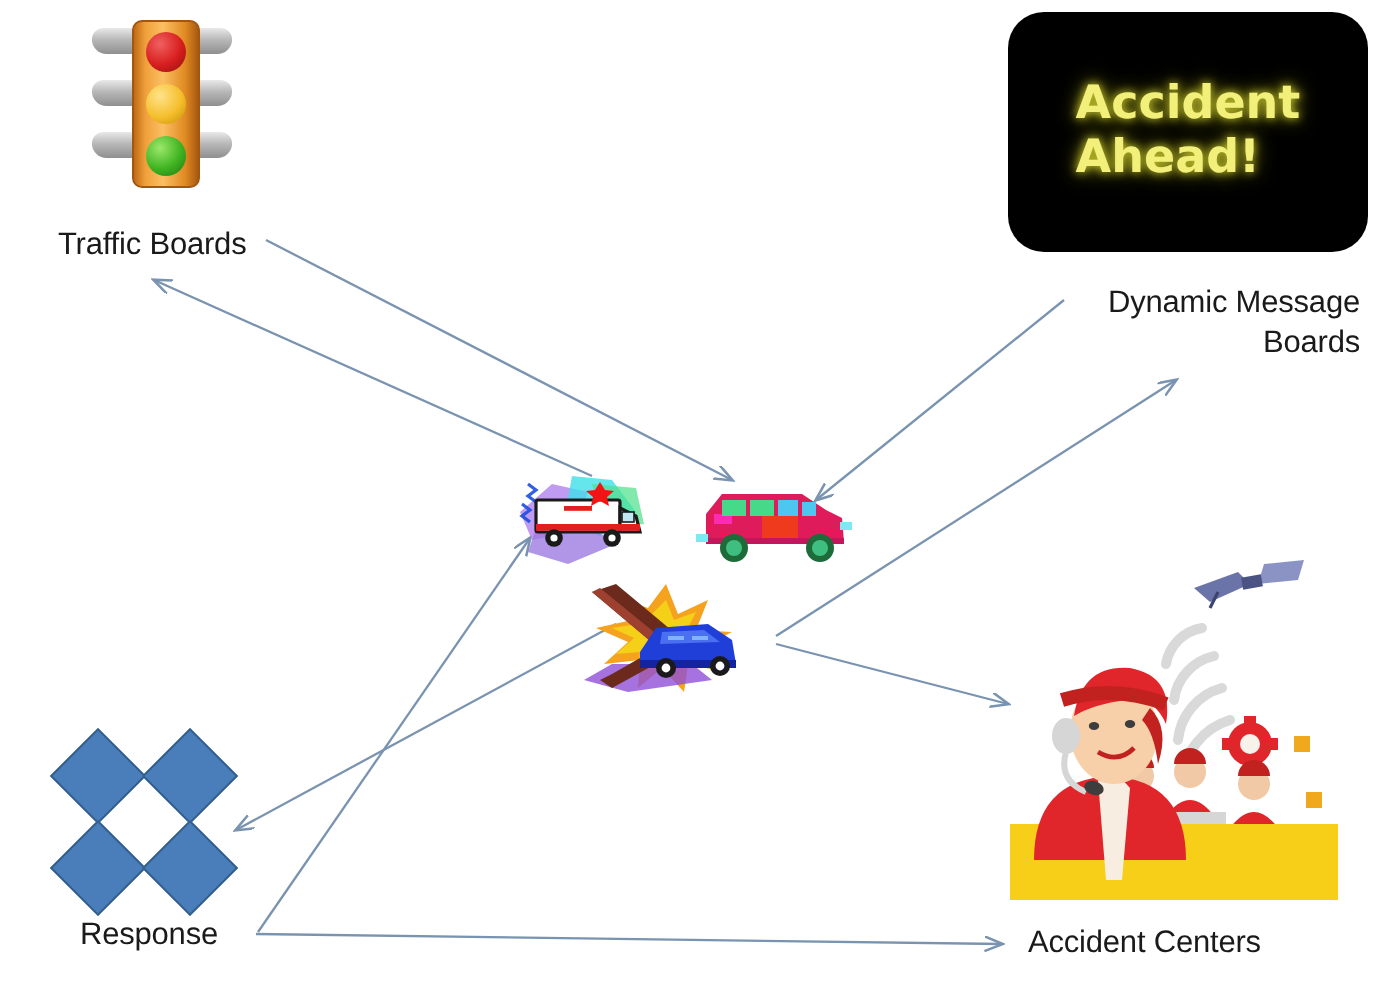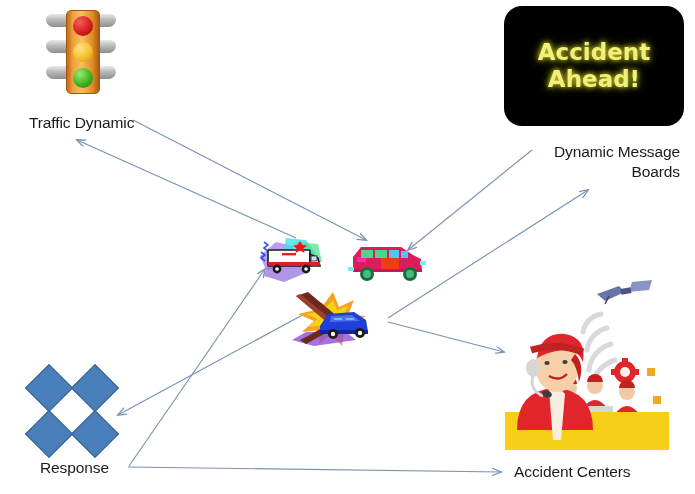--- a/index.html
+++ b/index.html
@@ -89,21 +89,21 @@
     display: flex;
     align-items: center;
     justify-content: center;
   }
   #message-board-text {
     color: #f2f07a;
     font-family: "DejaVu Sans", sans-serif;
     font-weight: bold;
     font-size: 23px;
     line-height: 27px;
-    text-align: center;
+    text-align: left;
     text-shadow: 0 0 5px #cfcf30, 0 0 10px #9e9e18;
     white-space: pre-line;
   }
 
   
   #ambulance { position: absolute; left: 256px; top: 232px; width: 72px; height: 54px; }
   #suv       { position: absolute; left: 347px; top: 241px; width: 80px; height: 45px; }
   #crash     { position: absolute; left: 286px; top: 288px; width: 94px; height: 62px; }
 
   
@@ -162,21 +162,21 @@
     <div class="tl-visor right" style="top:34px"></div>
     <div class="tl-visor left" style="top:60px"></div>
     <div class="tl-visor right" style="top:60px"></div>
     <div id="tl-body">
       <div class="tl-lamp red"></div>
       <div class="tl-lamp yellow"></div>
       <div class="tl-lamp green"></div>
     </div>
   </div>
 
-  <div class="label" style="left:29px; top:113px;">Traffic Dynamic</div>
+  <div class="label" style="left:29px; top:113px;">Traffic Boards</div>
 
   <div id="message-board">
     <div id="message-board-text">Accident
 Ahead!</div>
   </div>
 
   <div class="label center" style="left:512px; top:142px; width:168px;">Dynamic Message
 Boards</div>
 
   <svg id="ambulance" viewBox="0 0 72 54" xmlns="http://www.w3.org/2000/svg">

